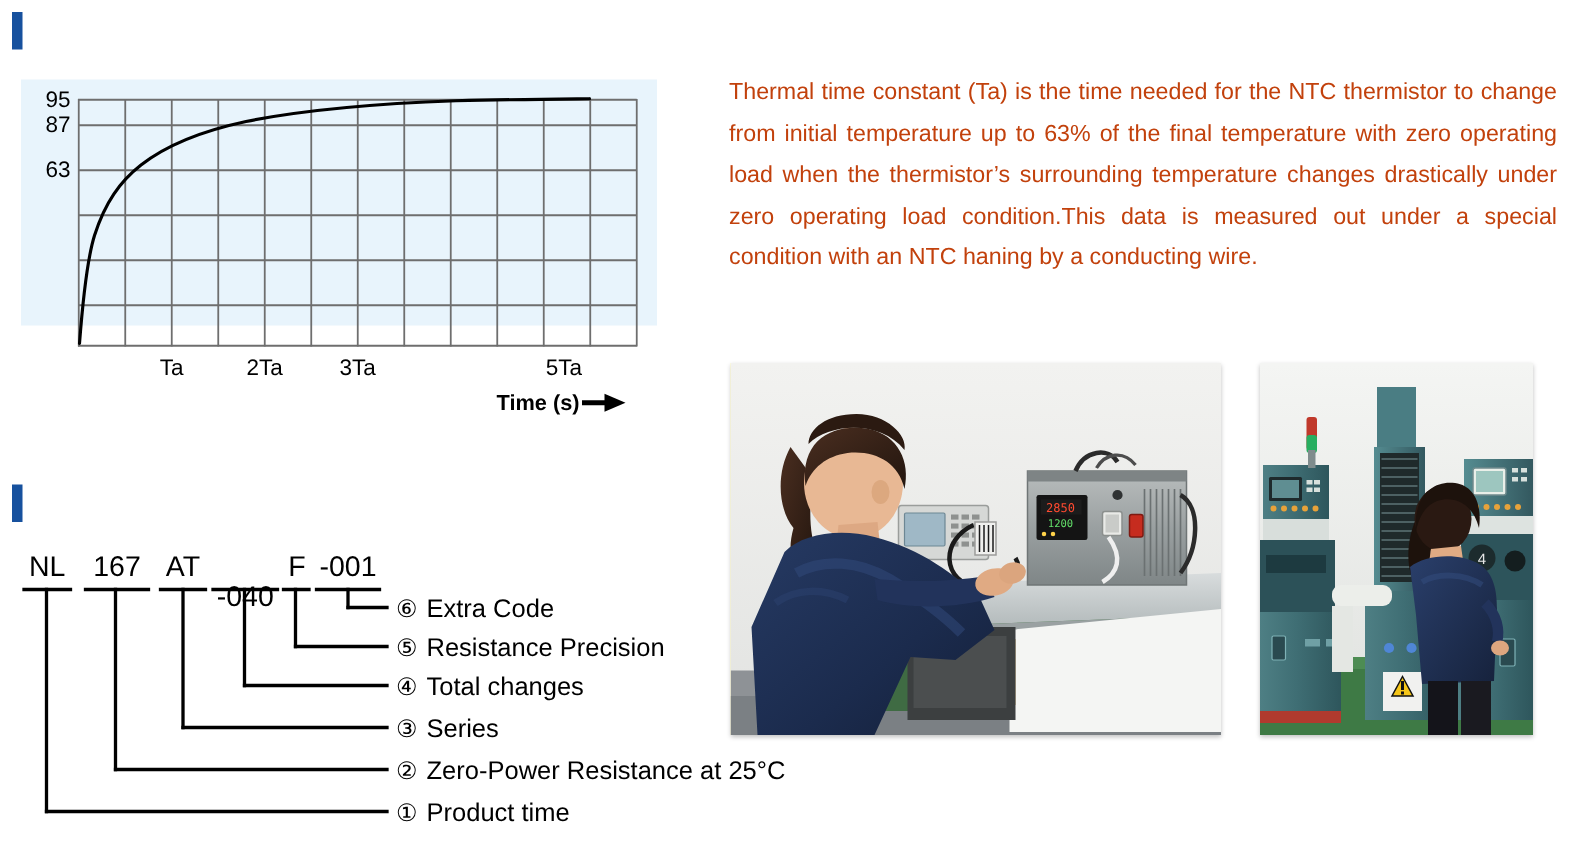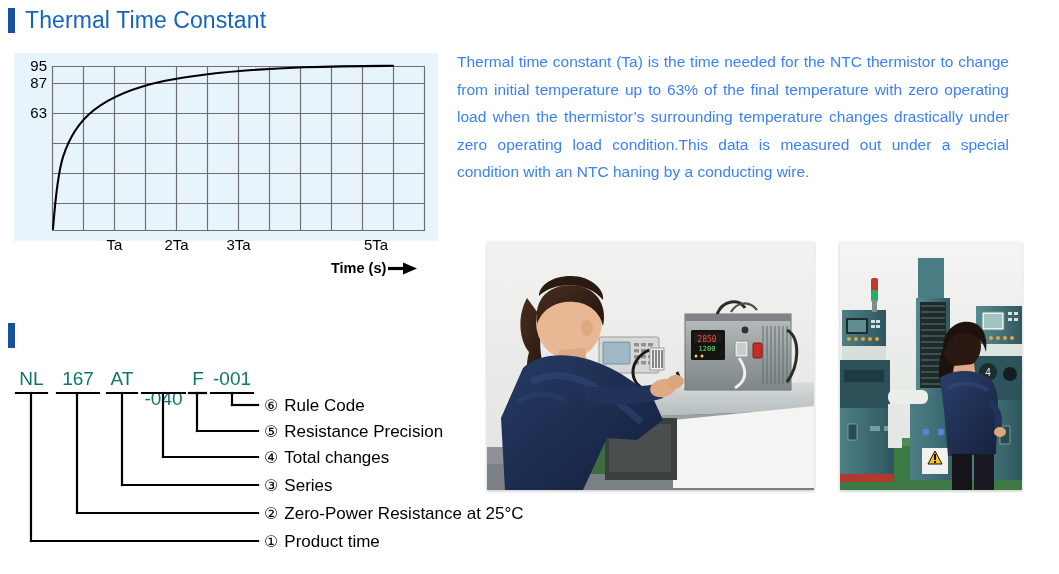--- a/index.html
+++ b/index.html
@@ -35,35 +35,35 @@
     white-space: nowrap;
     line-height: 1;
   }
   #heading-thermal { left: 8px; top: 8px; }
   #heading-naming  { left: 8px; top: 323px; }
 
   
   #chart-panel {
     position: absolute;
     left: 14px; top: 53px;
-    width: 424px; height: 188px;
+    width: 424px; height: 164px;
     background: #e8f4fc;
   }
   #chart-svg { display: block; }
 
   
   #description {
     position: absolute;
-    left: 457px; top: 48px;
+    left: 486px; top: 48px;
     width: 552px;
     font-size: 15.5px;
     line-height: 27.5px;
     text-align: justify;
     text-justify: inter-word;
-    color: #3b82f6;
+    color: #c2410c;
   }
   #description p { margin: 0; }
 
   
   .photo {
     position: absolute;
     overflow: hidden;
     background: #fef9c3;
     box-shadow: 0 1px 3px rgba(0,0,0,0.25);
   }
@@ -82,21 +82,21 @@
   .code-row {
     position: absolute;
     left: 0; top: 0;
     height: 26px;
   }
   .code-seg {
     position: absolute;
     font-size: 19px;
     line-height: 22px;
     white-space: nowrap;
-    color: #0f766e;
+    color: #000000;
     text-align: center;
   }
 
   .legend-item {
     position: absolute;
     font-size: 17px;
     line-height: 20px;
     white-space: nowrap;
     color: #000;
     display: flex;
@@ -106,21 +106,20 @@
   .legend-num {
     font-size: 16px;
     line-height: 20px;
   }
 </style>
 </head>
 <body>
 
 <div class="section-heading" id="heading-thermal">
   <div class="heading-bar"></div>
-  <div class="heading-text">Thermal Time Constant</div>
 </div>
 
 <div id="chart-panel">
   <svg id="chart-svg" width="424" height="228" viewBox="0 0 424 228" xmlns="http://www.w3.org/2000/svg">
 
     <g id="grid-layer" stroke="#6e6e6e" stroke-width="1.2" fill="none">
 
       <line x1="38" y1="13.5" x2="410.5" y2="13.5"></line>
       <line x1="38" y1="30.5" x2="410.5" y2="30.5"></line>
       <line x1="38" y1="60.5" x2="410.5" y2="60.5"></line>
@@ -468,21 +467,21 @@
       <line x1="77" y1="35" x2="77" y2="155"></line>
       <line x1="77" y1="155" x2="258" y2="155"></line>
 
       <line x1="31" y1="35" x2="31" y2="183"></line>
       <line x1="31" y1="183" x2="258" y2="183"></line>
     </g>
   </svg>
 
   <div class="legend-item" style="left:264px; top:38px;">
     <span class="legend-num">⑥</span>
-    <span>Rule Code</span>
+    <span>Extra Code</span>
   </div>
   <div class="legend-item" style="left:264px; top:64px;">
     <span class="legend-num">⑤</span>
     <span>Resistance Precision</span>
   </div>
   <div class="legend-item" style="left:264px; top:90px;">
     <span class="legend-num">④</span>
     <span>Total changes</span>
   </div>
   <div class="legend-item" style="left:264px; top:118px;">

